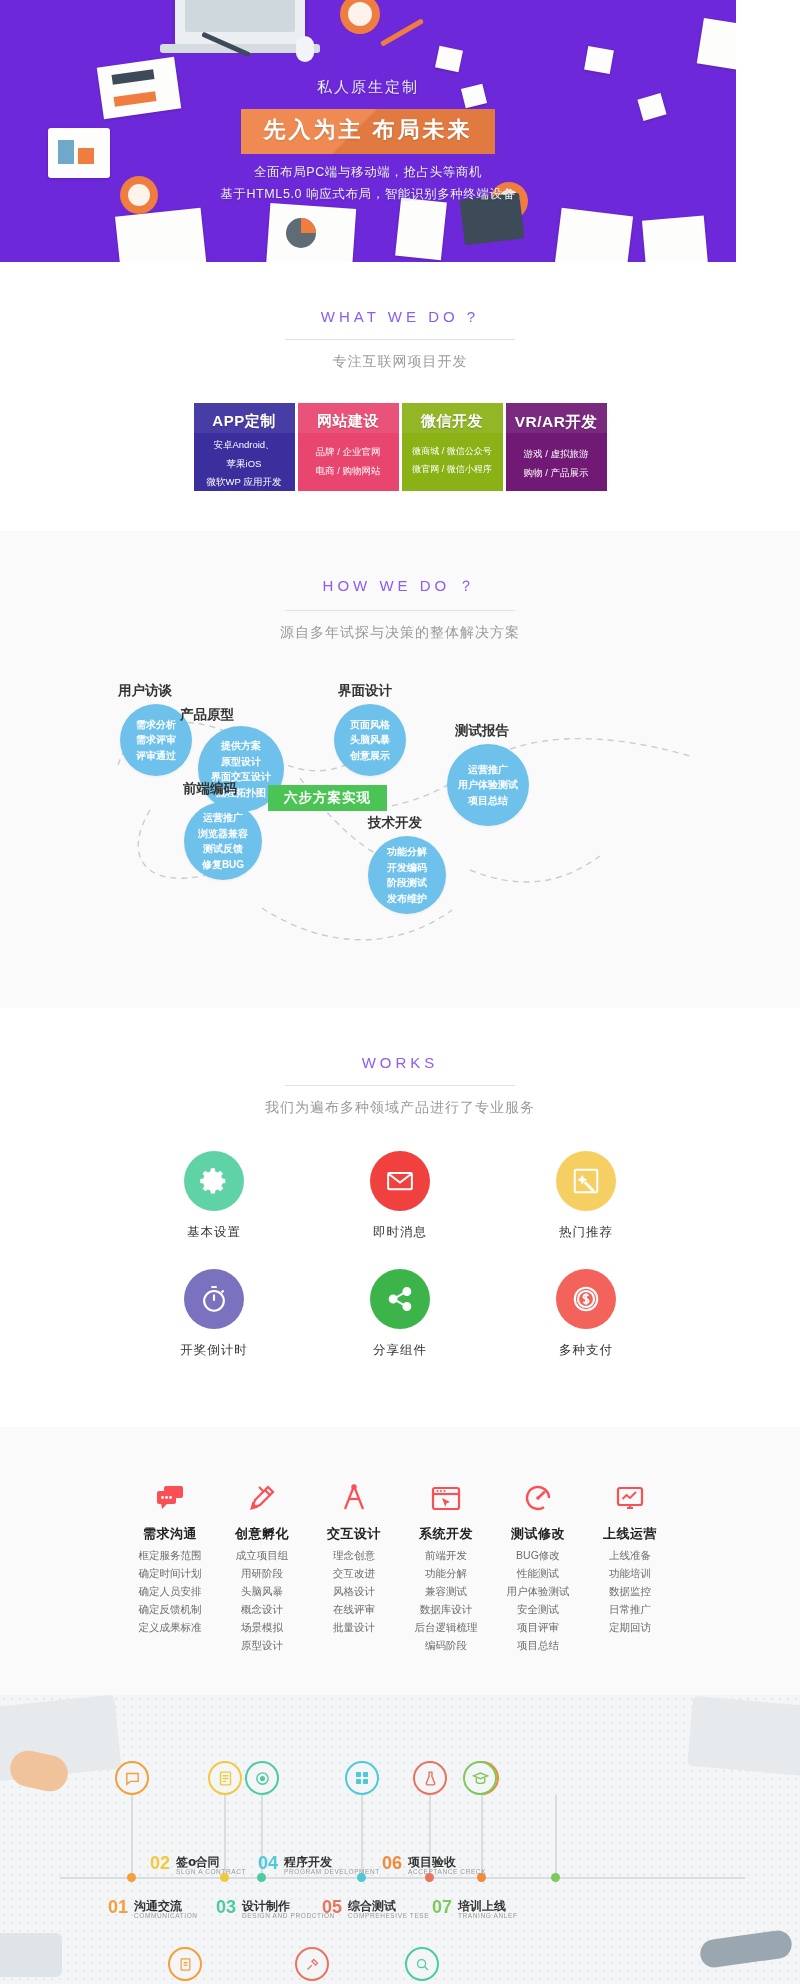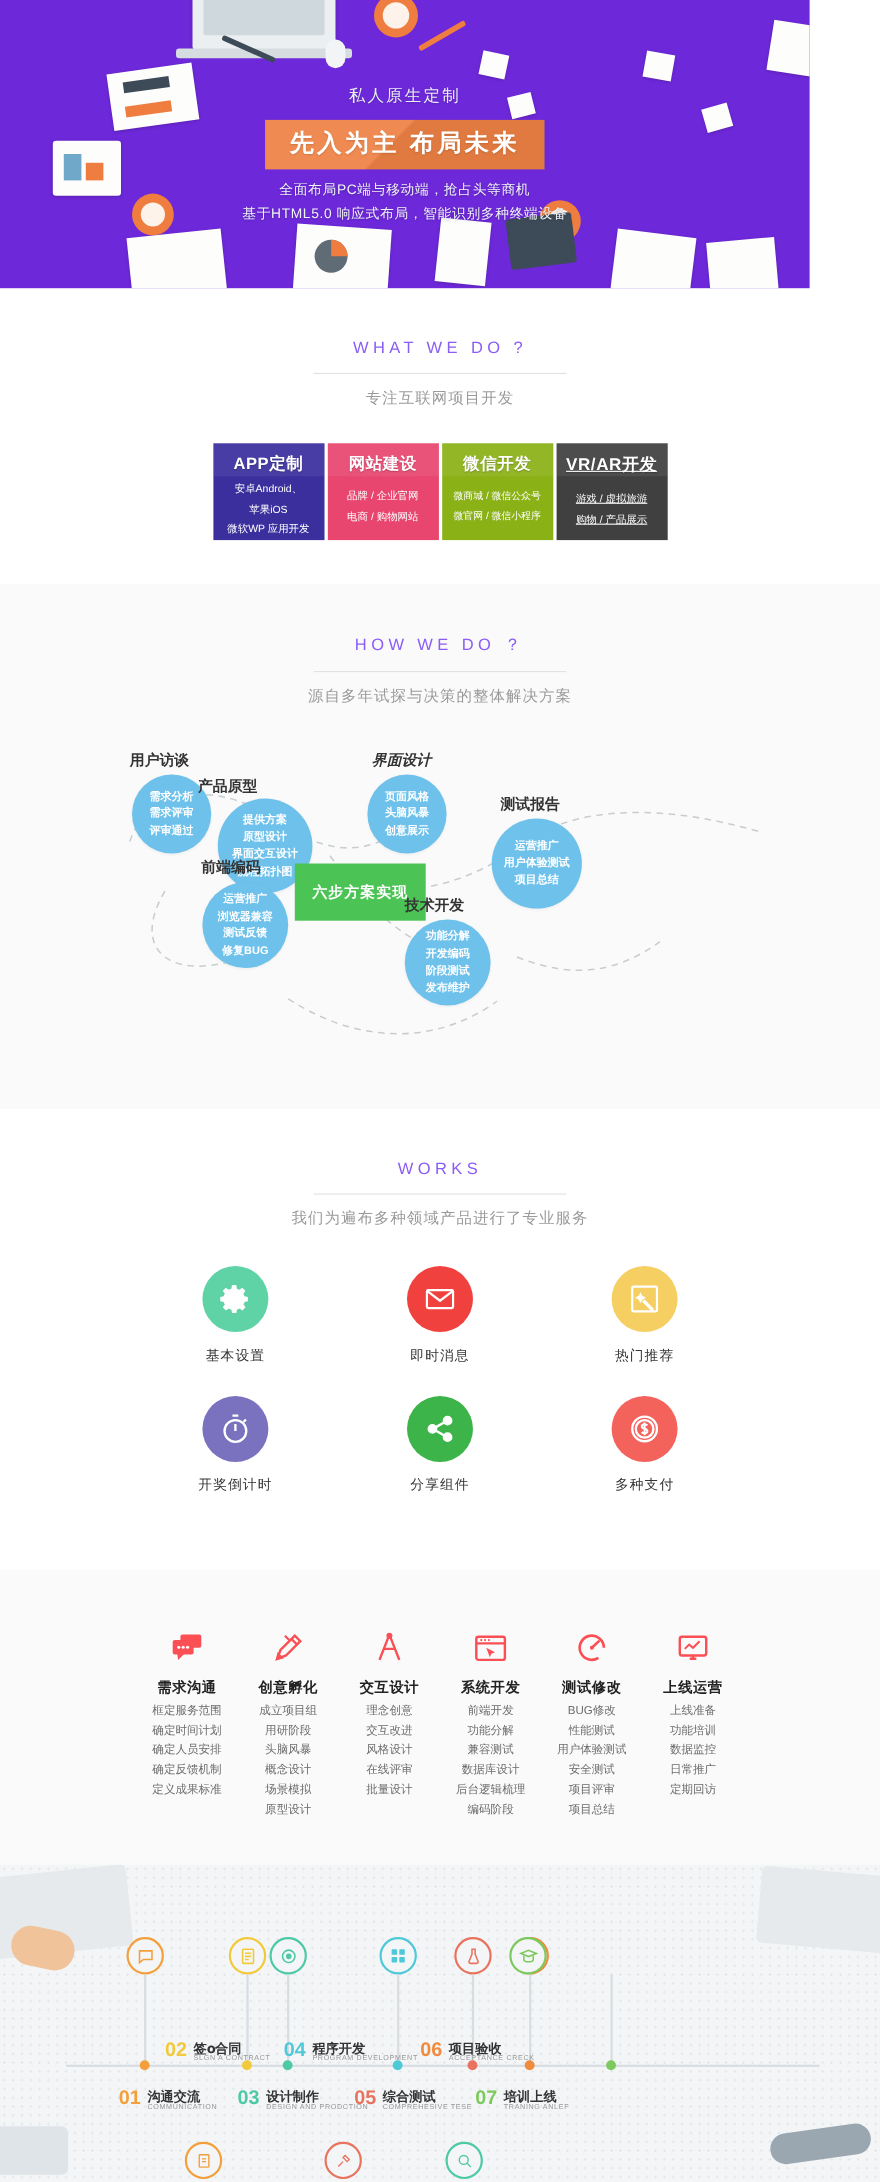--- a/index.html
+++ b/index.html
@@ -72,21 +72,21 @@
   .card .ttl {
     font-size:15px; font-weight:bold; letter-spacing:.5px;
     text-shadow:0 1px 1px rgba(0,0,0,.25);
   }
   .card .ttl.lat { font-size:15.5px; }
   .card .ln { font-size:9.5px; margin-top:4px; line-height:1.55; }
   .card .ln.first { margin-top:7px; }
   .c1 { background:#3b2f9e; }
   .c2 { background:#e8456f; }
   .c3 { background:#8ab115; }
-  .c4 { background:#404040;text-decoration:underline; }
+  .c4 { background:#701a75; }
   .card::before{
     content:""; position:absolute; left:0; right:0; top:0; height:30px;
     background:rgba(255,255,255,.07);
   }
 
   
   .flow { position:relative; width:800px; height:330px; margin-top:18px; }
   .flow svg { position:absolute; left:0; top:0; }
   .bub {
     position:absolute; border-radius:50%;
@@ -96,21 +96,21 @@
     box-shadow:0 1px 3px rgba(0,0,0,.06);
   }
   .bub div { white-space:nowrap; }
   .blab {
     position:absolute; font-size:13.5px; color:#333; font-weight:bold;
     white-space:nowrap;
   }
   .greenbtn {
     position:absolute; background:#4cc355; color:#fff;
     font-size:13.5px; font-weight:bold; letter-spacing:1px;
-    padding:17px 16px; white-space:nowrap;
+    padding:4px 16px; white-space:nowrap;
   }
 
   
   .works-grid {
     display:flex; flex-wrap:wrap; justify-content:center;
     margin:34px auto 0; width:560px;
   }
   .work { width:186px; text-align:center; margin-bottom:28px; }
   .disc {
     width:60px; height:60px; border-radius:50%; margin:0 auto;
@@ -264,21 +264,21 @@
       </div>
 
       <div class="blab" style="left:180px;top:46px;">产品原型</div>
       <div class="bub" style="left:198px;top:66px;width:86px;height:86px;">
         <div>提供方案</div>
         <div>原型设计</div>
         <div>界面交互设计</div>
         <div>流程拓扑图</div>
       </div>
 
-      <div class="blab" style="left:338px;top:22px;font-style:italic;">界面设计</div>
+      <div class="blab" style="left:338px;top:22px;">界面设计</div>
       <div class="bub" style="left:334px;top:44px;width:72px;height:72px;">
         <div>页面风格</div>
         <div>头脑风暴</div>
         <div>创意展示</div>
       </div>
 
       <div class="blab" style="left:455px;top:62px;">测试报告</div>
       <div class="bub" style="left:447px;top:84px;width:82px;height:82px;">
         <div>运营推广</div>
         <div>用户体验测试</div>

